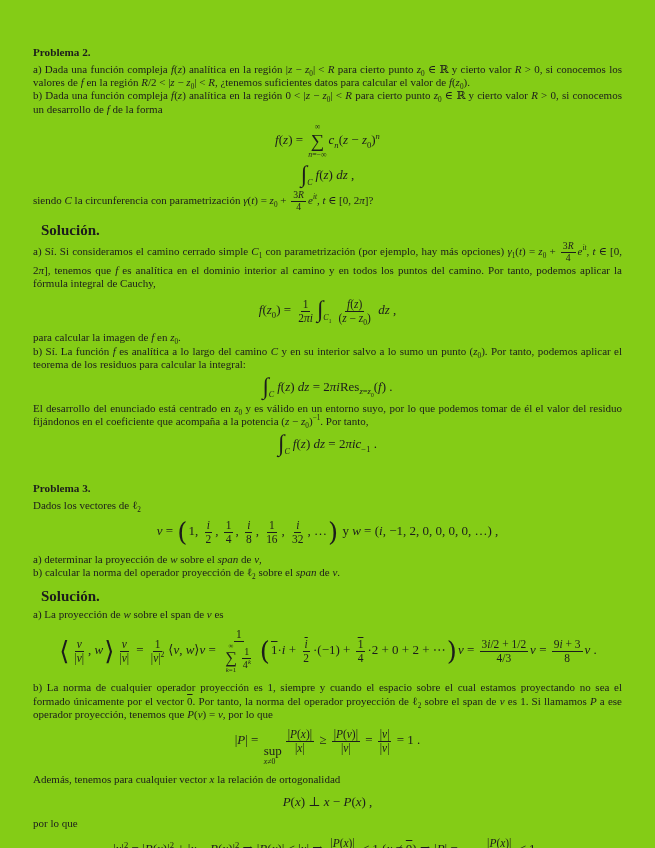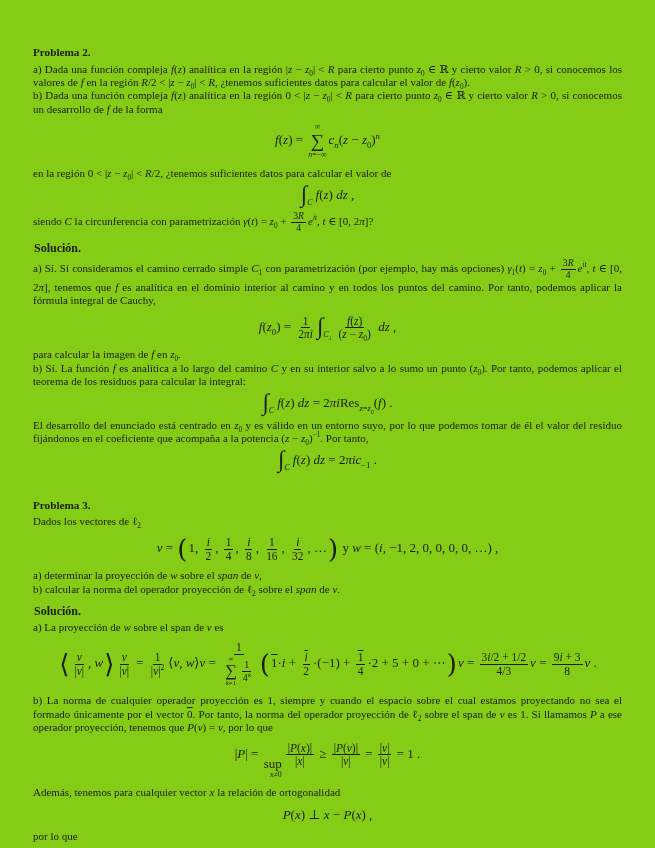--- a/index.html
+++ b/index.html
@@ -3,59 +3,58 @@
 <meta charset="utf-8">
 <style>
   html,body{margin:0;padding:0;background:#ffffff;}
   .page{
     width:655px;height:848px;box-sizing:border-box;
     padding:46px 33px 0 33px;background:#84cc16;color:#1c1c1c;
     font-family:"Liberation Serif","DejaVu Serif",serif;
     font-size:11px;line-height:1.22;overflow:hidden;
   }
   .ptitle{font-weight:700;margin:0 0 3px 0;font-size:11.2px;}
-  .soltitle{font-weight:700;margin:8px 0 2px 1px;font-size:12px;}
+  .soltitle{font-weight:700;margin:8px 0 2px 8px;font-size:15px;}
   p{margin:0;text-align:justify;}
   .gap-lg{margin-top:30px;}
   .eq{margin:7px 0;text-align:center;font-size:13px;line-height:1.25;}
   sub,sup{font-size:.66em;line-height:0;}
   .it{font-style:italic;}
   .ov{text-decoration:overline;}
   .fr{display:inline-flex;flex-direction:column;align-items:center;
       vertical-align:middle;margin:0 2px;font-size:.88em;line-height:1.12;}
   .fn{border-bottom:.8px solid currentColor;padding:0 2px;}
   .fd{padding:0 2px;}
   .bigop{display:inline-flex;flex-direction:column;align-items:center;
          vertical-align:middle;margin:0 2px;line-height:1;}
   .bigop .lim{font-size:.6em;line-height:1.15;}
   .bigop .op{font-size:1.45em;line-height:1;}
   .intg{font-size:1.8em;line-height:0;vertical-align:-.14em;}
   .isub{font-size:.62em;vertical-align:-0.75em;line-height:0;margin-right:3px;}
-  .undop{display:inline-flex;flex-direction:column;align-items:flex-end;
+  .undop{display:inline-flex;flex-direction:column;align-items:flex-start;
          vertical-align:-0.75em;margin:0 2px;line-height:1.1;font-family:Liberation Serif, serif;}
   .undop .ul{font-size:.6em;}
   .bigw{display:inline-flex;align-items:center;vertical-align:middle;}
   .bigw .mid{display:inline-block;}
   .bd{font-size:2em;font-weight:400;line-height:0;padding:0 1px;
       font-family:"DejaVu Serif","Liberation Serif",serif;}
 </style>
 </head>
 <body>
 
 <div class="page">
 
   <h3 class="ptitle">Problema 2.</h3>
   <p>a) Dada una función compleja <span><span class="it">f</span>(<span class="it">z</span>)</span> analítica en la región <span>|<span class="it">z</span> − <span class="it">z</span></span><sub><span>0</span></sub><span>| &lt; <span class="it">R</span></span> para cierto punto <span><span class="it">z</span></span><sub><span>0</span></sub><span> ∈ ℝ</span> y cierto valor <span><span class="it">R</span> &gt; 0</span>, si conocemos los valores de <span><span class="it">f</span></span> en la región <span><span class="it">R</span>/2 &lt; |<span class="it">z</span> − <span class="it">z</span></span><sub><span>0</span></sub><span>| &lt; <span class="it">R</span></span>, ¿tenemos suficientes datos para calcular el valor de <span><span class="it">f</span>(<span class="it">z</span></span><sub><span>0</span></sub><span>)</span>.</p>
   <p>b) Dada una función compleja <span><span class="it">f</span>(<span class="it">z</span>)</span> analítica en la región <span>0 &lt; |<span class="it">z</span> − <span class="it">z</span></span><sub><span>0</span></sub><span>| &lt; <span class="it">R</span></span> para cierto punto <span><span class="it">z</span></span><sub><span>0</span></sub><span> ∈ ℝ</span> y cierto valor <span><span class="it">R</span> &gt; 0</span>, si conocemos un desarrollo de <span><span class="it">f</span></span> de la forma</p>
   <div class="eq"><span><span class="it">f</span>(<span class="it">z</span>) = </span><span class="bigop">
         <span class="lim"><span>∞</span></span>
         <span class="op">∑</span>
         <span class="lim"><span><span class="it">n</span>=−∞</span></span>
       </span><span><span class="it">c</span></span><sub><span><span class="it">n</span></span></sub><span>(<span class="it">z</span> − <span class="it">z</span></span><sub><span>0</span></sub><span>)</span><sup><span><span class="it">n</span></span></sup></div>
-  <p>en la región <span>0 &lt; |<span class="it">z</span> − <span class="it">z</span></span><sub><span>0</span></sub><span>| &lt; <span class="it">R</span>/2</span>, ¿tenemos suficientes datos para calcular el valor de</p>
   <div class="eq"><span><span class="intg">∫</span><span class="isub"><span><span class="it">C</span></span></span></span><span><span class="it">f</span>(<span class="it">z</span>) <span class="it">dz</span> ,</span></div>
   <p>siendo <span><span class="it">C</span></span> la circunferencia con parametrización <span><span class="it">γ</span>(<span class="it">t</span>) = <span class="it">z</span></span><sub><span>0</span></sub><span> + </span><span class="fr">
         <span class="fn"><span>3<span class="it">R</span></span></span>
         <span class="fd"><span>4</span></span>
       </span><span><span class="it">e</span></span><sup><span><span class="it">it</span></span></sup>, <span><span class="it">t</span> ∈ [0, 2<span class="it">π</span>]</span>?</p>
 
   <h3 class="soltitle">Solución.</h3>
   <p>a) Sí. Si consideramos el camino cerrado simple <span><span class="it">C</span></span><sub><span>1</span></sub> con parametrización (por ejemplo, hay más opciones) <span><span class="it">γ</span></span><sub><span>1</span></sub><span>(<span class="it">t</span>) = <span class="it">z</span></span><sub><span>0</span></sub><span> + </span><span class="fr">
         <span class="fn"><span>3<span class="it">R</span></span></span>
         <span class="fd"><span>4</span></span>
@@ -124,21 +123,21 @@
             <span class="fd"><span>4</span><sup><span><span class="it">k</span></span></sup></span>
           </span></span>
       </span><span class="bigw">
         <span class="bd">(</span>
         <span class="mid"><span class="ov"><span>1</span></span><span>·<span class="it">i</span> + </span><span class="fr">
             <span class="fn"><span class="ov"><span><span class="it">i</span></span></span></span>
             <span class="fd"><span>2</span></span>
           </span><span>·(−1) + </span><span class="fr">
             <span class="fn"><span class="ov"><span>1</span></span></span>
             <span class="fd"><span>4</span></span>
-          </span><span>·2 + 5 + 0 + ⋯</span></span>
+          </span><span>·2 + 0 + 2 + ⋯</span></span>
         <span class="bd">)</span>
       </span><span><span class="it">v</span> = </span><span class="fr">
         <span class="fn"><span>3<span class="it">i</span>/2 + 1/2</span></span>
         <span class="fd"><span>4/3</span></span>
       </span><span><span class="it">v</span> = </span><span class="fr">
         <span class="fn"><span>9<span class="it">i</span> + 3</span></span>
         <span class="fd"><span>8</span></span>
       </span><span><span class="it">v</span> .</span></div>
   <p>b) La norma de cualquier operador proyección es 1, siempre y cuando el espacio sobre el cual estamos proyectando no sea el formado únicamente por el vector <span class="ov"><span>0</span></span>. Por tanto, la norma del operador proyección de <span>ℓ</span><sub><span>2</span></sub> sobre el span de <span><span class="it">v</span></span> es 1. Si llamamos <span><span class="it">P</span></span> a ese operador proyección, tenemos que <span><span class="it">P</span>(<span class="it">v</span>) = <span class="it">v</span></span>, por lo que</p>
   <div class="eq"><span>|<span class="it">P</span>| = </span><span class="undop">

